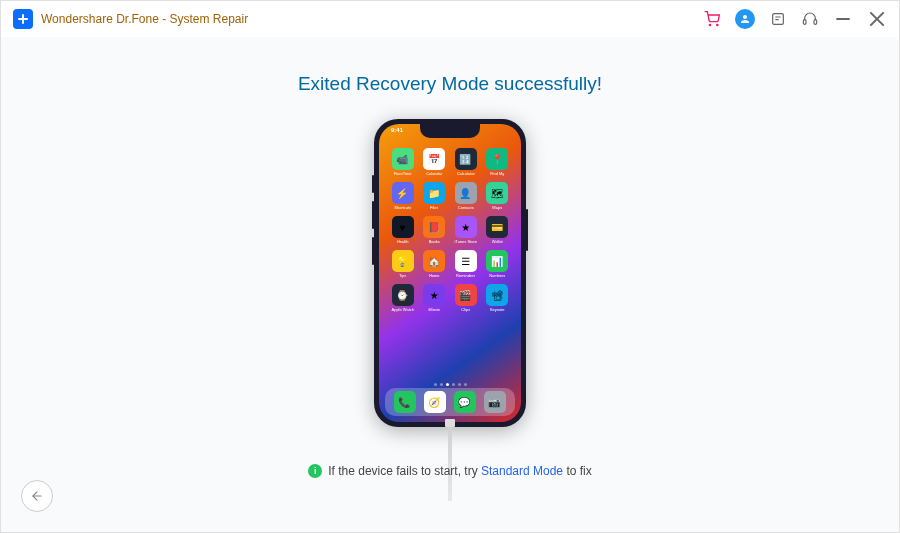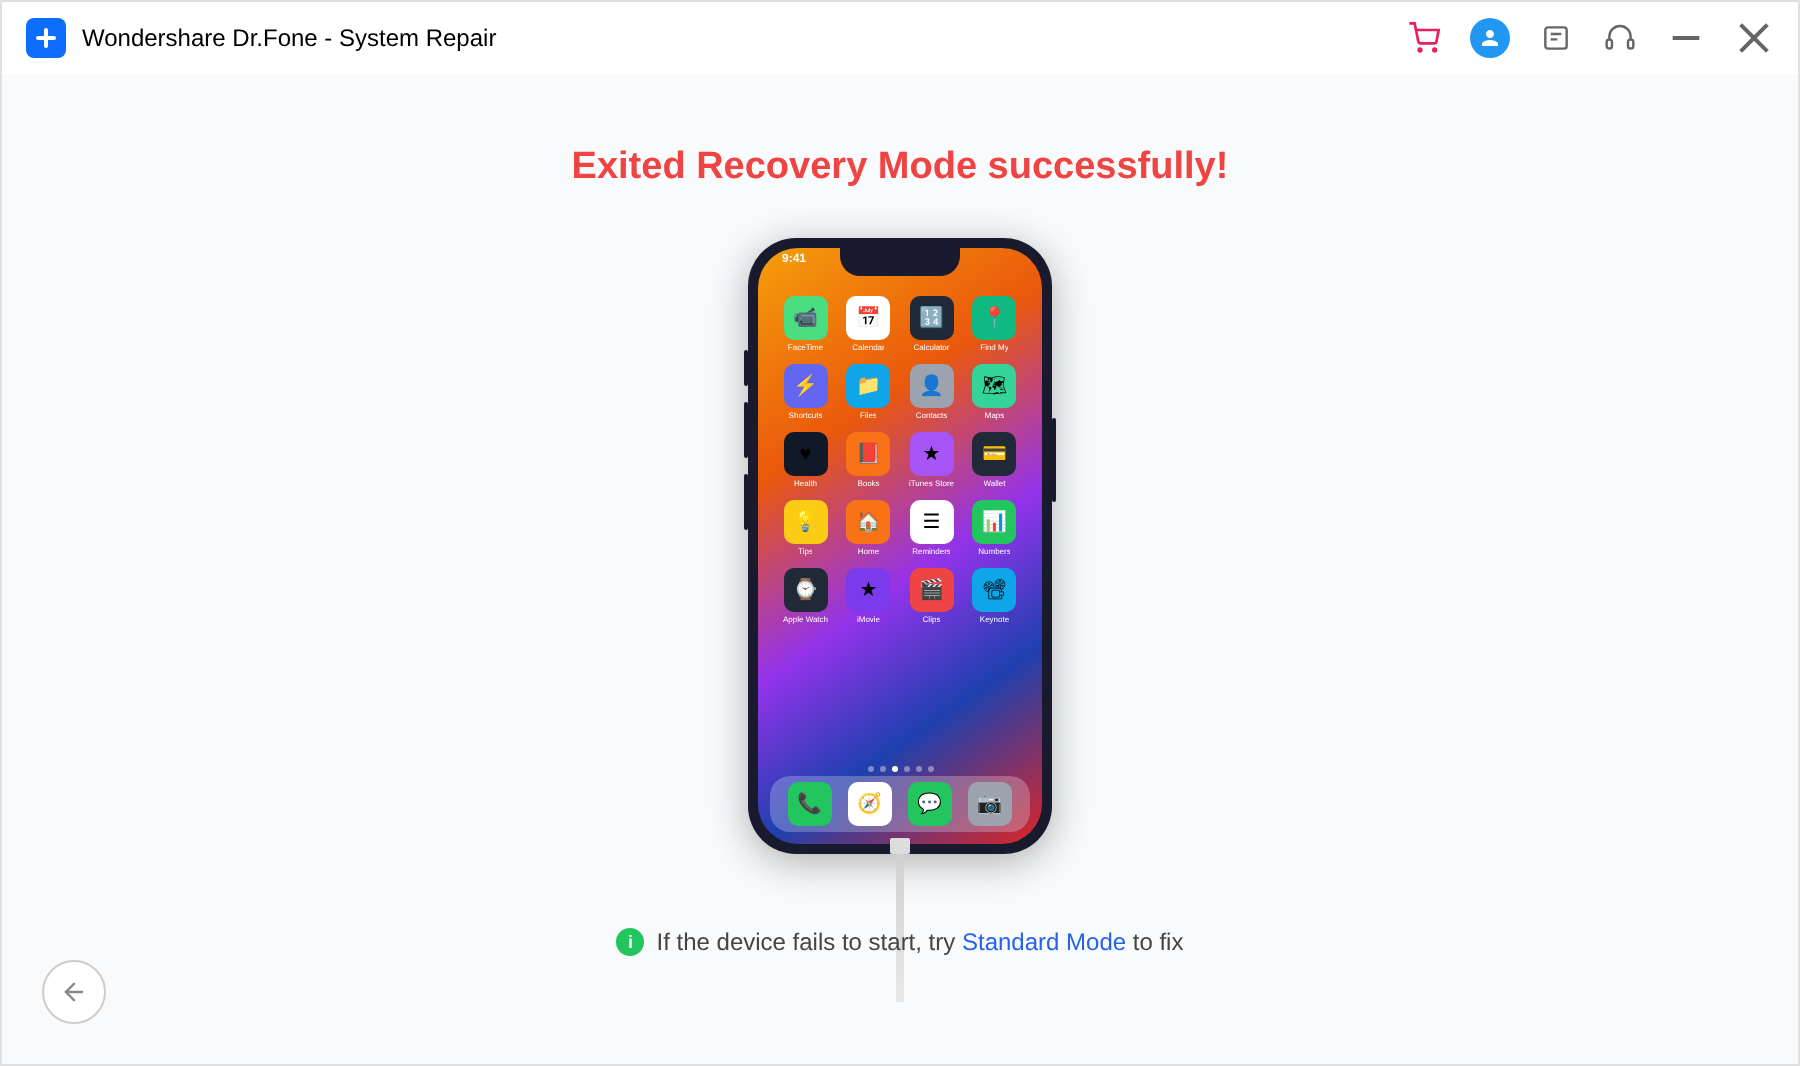--- a/index.html
+++ b/index.html
@@ -20,21 +20,21 @@
   background: #fff;
 }
 .titlebar-left { display: flex; align-items: center; gap: 8px; }
 .app-logo {
   width: 20px; height: 20px;
   background: #0d6efd;
   border-radius: 4px;
   display: flex; align-items: center; justify-content: center;
 }
 .app-logo svg { width: 12px; height: 12px; }
-.app-title { font-size: 12px; color: #000000; }
+.app-title { font-size: 12px; color: #a16207; }
 .titlebar-right { margin-left: auto; display: flex; align-items: center; gap: 14px; }
 .tb-icon { width: 18px; height: 18px; display: flex; align-items: center; justify-content: center; cursor: pointer; color: #666; }
 .tb-icon svg { width: 16px; height: 16px; }
 .cart-icon { color: #e91e63; }
 .user-icon {
   width: 20px; height: 20px; border-radius: 50%;
   background: #2196f3; display: flex; align-items: center; justify-content: center;
 }
 .user-icon svg { width: 12px; height: 12px; fill: #fff; }
 .win-btn { width: 20px; height: 20px; display: flex; align-items: center; justify-content: center; cursor: pointer; color: #666; }
@@ -42,22 +42,22 @@
   position: absolute;
   top: 36px; left: 0; right: 0; bottom: 0;
   background: #f9fafb;
   display: flex;
   flex-direction: column;
   align-items: center;
   padding-top: 36px;
 }
 .headline {
   font-size: 19px;
-  color: #ef4444;
-  font-weight: 700;
+  color: #0369a1;
+  font-weight: 400;
 }
 .phone-wrap {
   margin-top: 24px;
   display: flex;
   flex-direction: column;
   align-items: center;
 }
 .phone {
   width: 152px; height: 308px;
   background: #1a1a2e;

